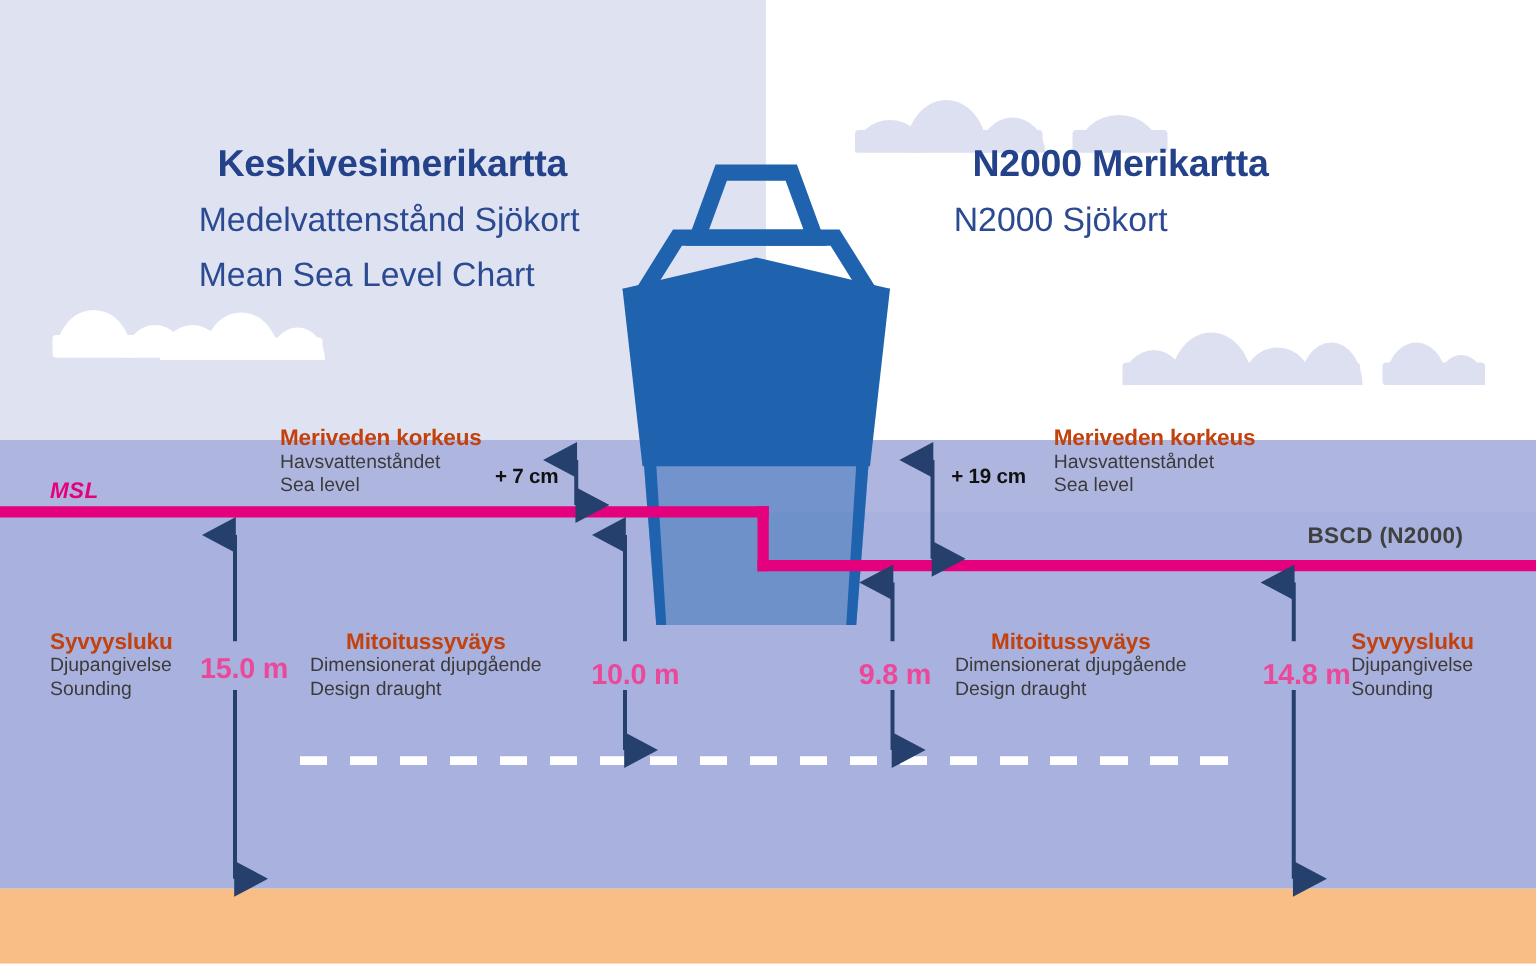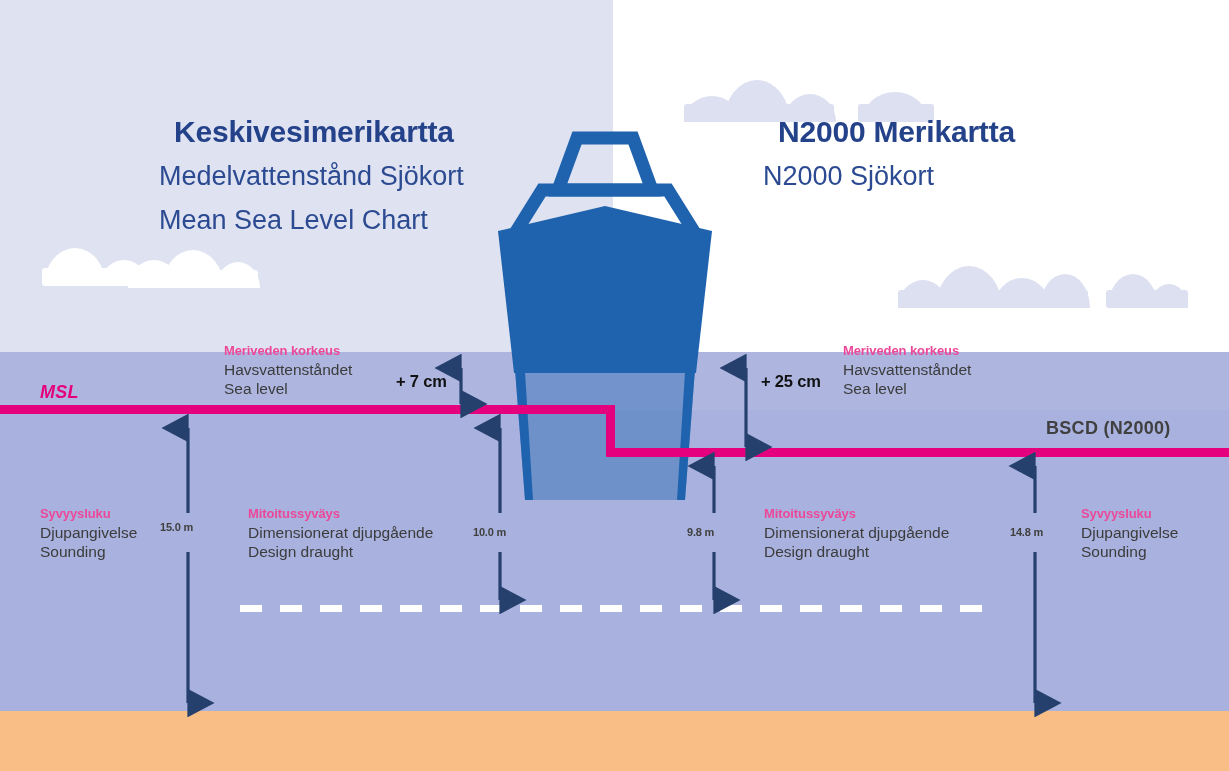--- a/index.html
+++ b/index.html
@@ -45,27 +45,27 @@
 
   
   .arrow-svg { position:absolute; overflow:visible; }
 
   
   .ttl-group { position:absolute; color:#24428A; }
   .ttl-1 { font-size:30px; font-weight:bold; letter-spacing:-0.2px; line-height:44px;margin-left:38px; }
   .ttl-2, .ttl-3 { font-size:27px; font-weight:normal; line-height:44px; color:#2B4A91;margin-left:23px; }
 
   .lbl { position:absolute; }
-  .lbl .b  { font-size:13px; font-weight:bold; color:#ec4899; letter-spacing:-0.1px; line-height:19px; }
+  .lbl .b  { font-size:18px; font-weight:bold; color:#c2410c; letter-spacing:-0.1px; line-height:19px;text-align:center; }
   .lbl .n  { font-size:15.5px; font-weight:normal; color:#3b3b3b; line-height:19px; }
 
   .msl-tag  { position:absolute; font-size:18px; font-weight:bold; color:#E5007D; letter-spacing:0.3px;font-style:italic; }
   .bscd-tag { position:absolute; font-size:18px; font-weight:bold; color:#404040; letter-spacing:0.3px; }
 
-  .meas { position:absolute; font-size:11px; font-weight:bold; color:#404040; letter-spacing:-0.2px; white-space:nowrap; }
+  .meas { position:absolute; font-size:23px; font-weight:bold; color:#ec4899; letter-spacing:-0.2px; white-space:nowrap; }
   .meas-cm { position:absolute; font-size:16.5px; font-weight:bold; color:#111111; letter-spacing:-0.2px; white-space:nowrap; }
 </style>
 </head>
 <body>
 
 <div id="stage">
 
   <div class="sky-left"></div>
   <div class="sky-right"></div>
   <div class="sea"></div>
@@ -183,21 +183,21 @@
     <div class="n">Havsvattenståndet</div>
     <div class="n">Sea level</div>
   </div>
   <div class="meas-cm" style="left:396px;top:372px;">+ 7 cm</div>
 
   <div class="lbl" style="left:843px;top:341px;">
     <div class="b">Meriveden korkeus</div>
     <div class="n">Havsvattenståndet</div>
     <div class="n">Sea level</div>
   </div>
-  <div class="meas-cm" style="left:761px;top:372px;">+ 25 cm</div>
+  <div class="meas-cm" style="left:761px;top:372px;">+ 19 cm</div>
 
   <div class="lbl" style="left:40px;top:504px;">
     <div class="b">Syvyysluku</div>
     <div class="n">Djupangivelse</div>
     <div class="n">Sounding</div>
   </div>
   <div class="meas" style="left:160px;top:521px;">15.0 m</div>
 
   <div class="lbl" style="left:248px;top:504px;">
     <div class="b">Mitoitussyväys</div>

